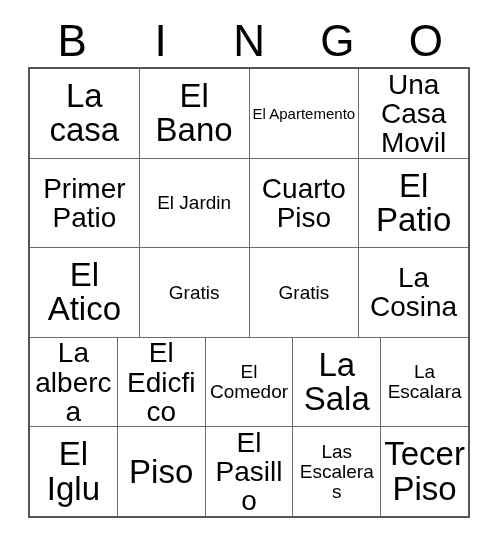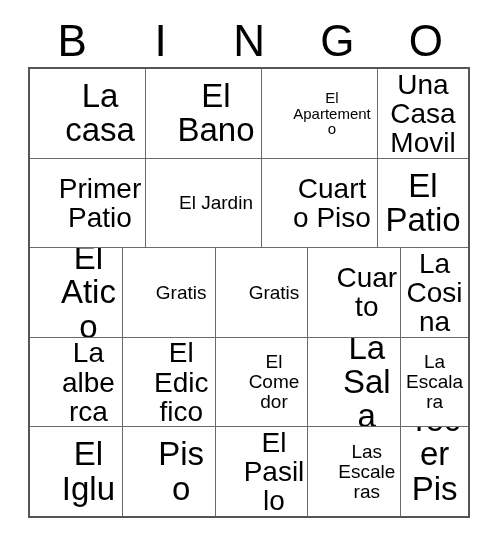--- a/index.html
+++ b/index.html
@@ -73,21 +73,20 @@
     display: flex;
     align-items: center;
     justify-content: center;
     text-align: center;
     padding: 2px 3px;
     box-sizing: border-box;
     overflow: hidden;
   }
   .cell:not(:last-child) {
     border-right: 1.5px solid #6b6b6b;
-    margin-left: 25px;
   }
   .cell-text {
     display: block;
     width: 100%;
     line-height: 1.04;
     word-wrap: break-word;
     color: #000000;
   }
   
   .fs-xl  { font-size: 33px; }
@@ -145,23 +144,20 @@
       <div class="cell">
           <span class="cell-text fs-xl">El Atico</span>
         </div>
       <div class="cell">
           <span class="cell-text fs-lg">Gratis</span>
         </div>
       <div class="cell">
           <span class="cell-text fs-lg">Gratis</span>
         </div>
       <div class="cell">
-          <span class="cell-text fs-md">Cuarto</span>
-        </div>
-      <div class="cell">
           <span class="cell-text fs-md">La Cosina</span>
         </div>
     </div>
 
     <div class="grid-row">
       <div class="cell">
           <span class="cell-text fs-md">La alberca</span>
         </div>
       <div class="cell">
           <span class="cell-text fs-md">El Edicfico</span>

